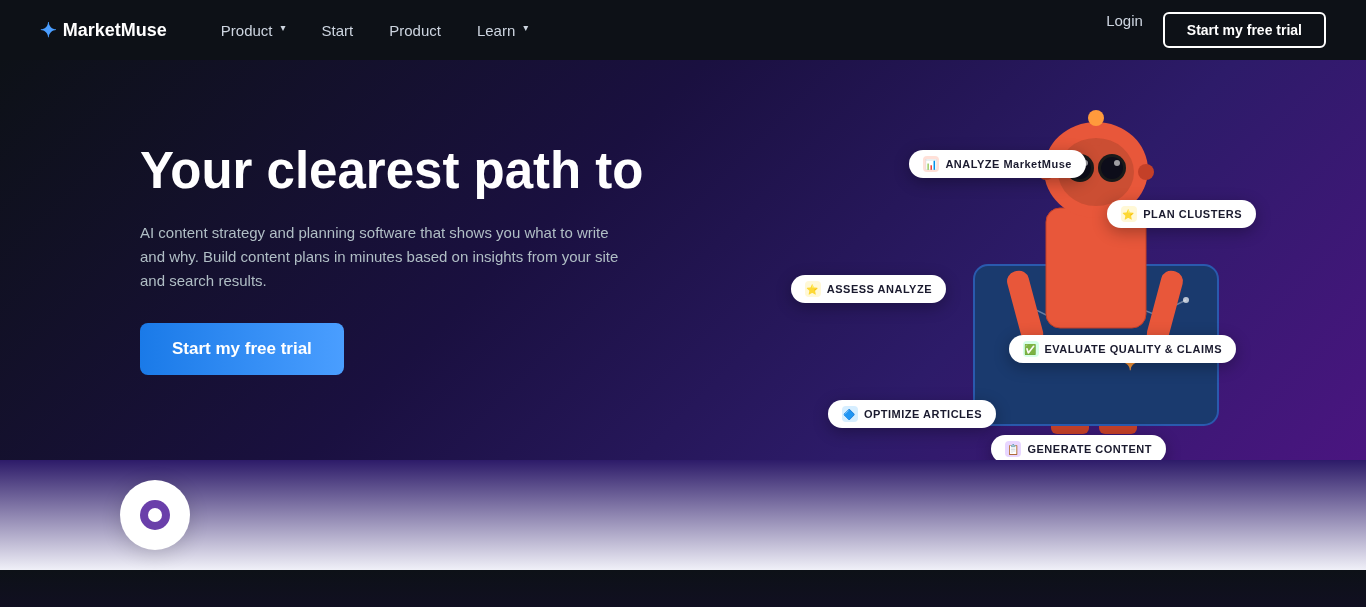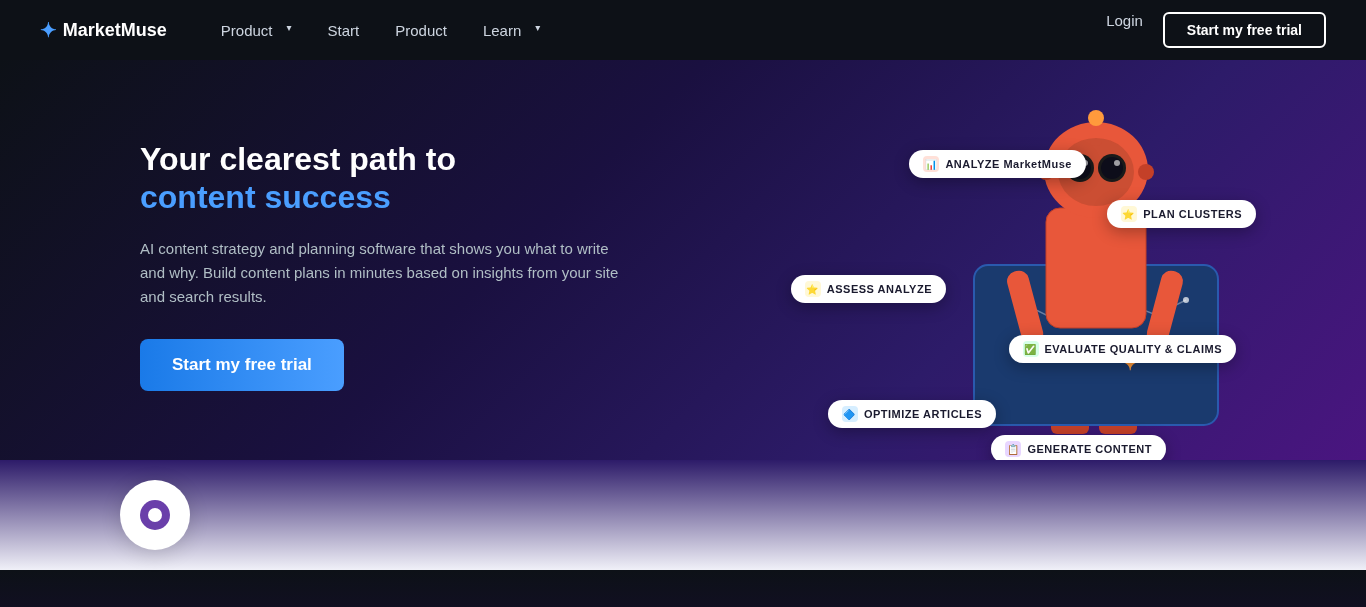--- a/index.html
+++ b/index.html
@@ -35,21 +35,21 @@
       gap: 8px;
       flex: 1;
     }
     .nav-link {
       color: #cdd5e0;
       font-size: 15px;
       padding: 8px 14px;
       cursor: pointer;
       display: flex;
       align-items: flex-start;
-      gap: 14px;
+      gap: 8px;
       text-decoration: none;
       white-space: nowrap;
     }
     .nav-link .chevron { font-size: 10px; }
     .nav-right {
       display: flex;
       align-items: flex-start;
       gap: 20px;
     }
     .nav-login {
@@ -79,21 +79,21 @@
       overflow: hidden;
       padding: 60px 80px 0 140px;
     }
     .hero-left {
       flex: 1;
       max-width: 560px;
       padding-top: 20px;
       z-index: 2;
     }
     .hero-title {
-      font-size: 32px;
+      font-size: 51px;
       font-weight: 800;
       color: #fff;
       line-height: 1.2;
       margin-bottom: 20px;
     }
     .hero-title-accent {
       color: #4a9eff;
     }
     .hero-subtitle {
       color: #b0bec5;
@@ -227,21 +227,20 @@
     <span class="nav-login">Login</span>
     <button class="nav-cta">Start my free trial</button>
   </div>
 </nav>
 
 <section class="hero">
   <div class="hero-left">
     <h1 class="hero-title">
       <span>Your clearest path to</span>
       <br>
-      <span class="hero-title-accent">content success</span>
     </h1>
     <p class="hero-subtitle">AI content strategy and planning software that shows you what to write and why. Build content plans in minutes based on insights from your site and search results.</p>
     <button class="hero-cta">Start my free trial</button>
   </div>
 
   <div class="hero-right">
 
     <div class="chip chip-analyze">
       <div class="chip-icon" style="background:#ffe0d8;">📊</div>
       <span>ANALYZE MarketMuse</span>

